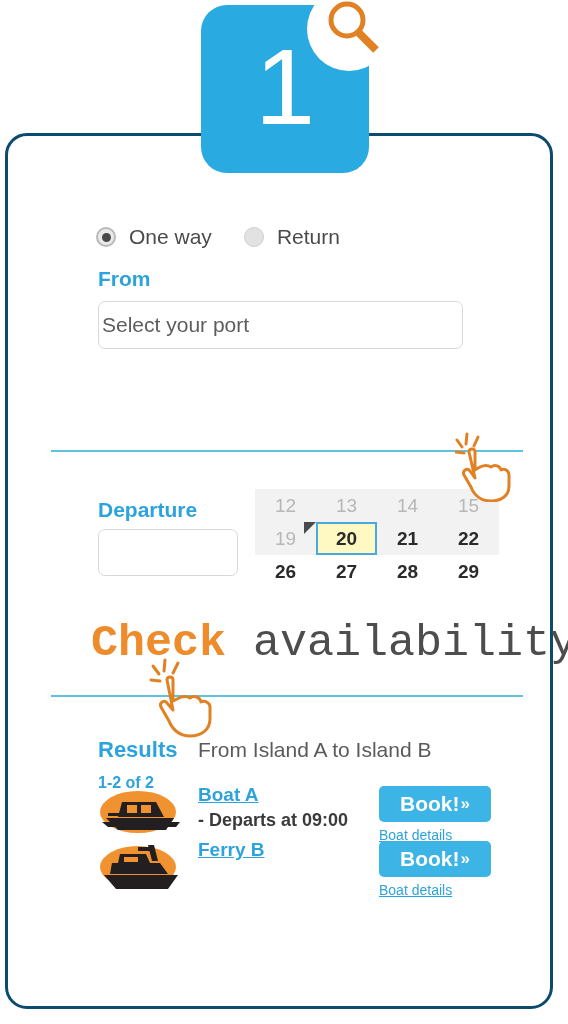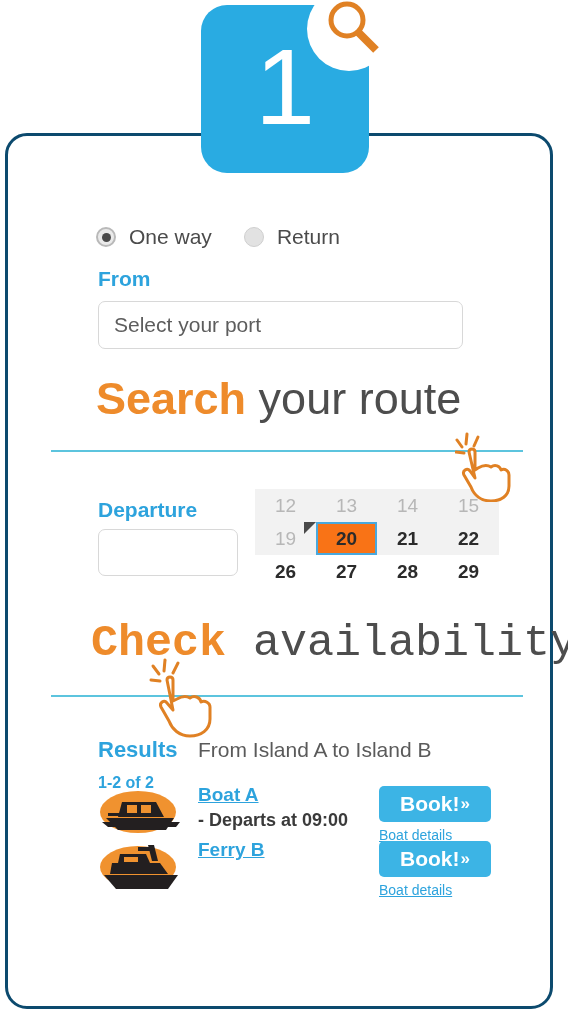--- a/index.html
+++ b/index.html
@@ -141,21 +141,21 @@
     border-radius: 7px;
     background: #ffffff;
     display: flex;
     align-items: center;
   }
   #from-input {
     left: 90px;
     top: 165px;
     width: 365px;
     height: 48px;
-    padding-left: 15px;
+    padding-left: 3px;
   }
   #from-input .placeholder {
     font-size: 21px;
     color: #5d5d5d;
   }
   #departure-input {
     left: 90px;
     top: 393px;
     width: 140px;
     height: 47px;
@@ -220,21 +220,21 @@
     font-size: 19px;
     font-weight: bold;
     color: #2b2b2b;
     position: relative;
   }
   .cal-cell.muted {
     color: #b7b7b7;
     font-weight: normal;
   }
   .cal-cell.selected {
-    background: #f97316;
+    background: #fef9c3;
     border: 2px solid #49a8dd;
     box-sizing: border-box;
     color: #2b2b2b;
   }
   .cal-cell.selected .corner-tri {
     position: absolute;
     left: -14px;
     top: -2px;
     width: 0; height: 0;
     border-left: 12px solid #4a4a4a;
@@ -376,23 +376,20 @@
         <line x1="2" y1="10" x2="7" y2="17"></line>
         <line x1="23" y1="7" x2="19" y2="16"></line>
         <line x1="1" y1="22" x2="9" y2="23"></line>
       </g>
       <path d="M14 22 C14 18 20 18 20 22 L20 40 L23 38 C28 35 33 35 36 37
                C40 34 45 36 46 40 C50 38 54 41 54 45 L54 56
                C54 66 46 71 36 71 C26 71 19 65 16 57
                L9 45 C7 41 12 37 15 41 L20 48 Z" fill="#ffffff" stroke="#e08124" stroke-width="3" stroke-linejoin="round"></path>
     </svg>
 
-    <div class="headline" id="headline-1">
-      <span class="hl-strong">Search</span><span class="hl-rest"> your route</span>
-    </div>
 
     <div class="divider" id="divider-1"></div>
 
     <div class="field-label" id="departure-label">Departure</div>
     <div class="text-input" id="departure-input"></div>
 
     <svg class="hand" id="hand-departure" viewBox="0 0 70 82">
       <g stroke="#e08124" stroke-width="3" fill="none" stroke-linecap="round">
         <line x1="16" y1="3" x2="15" y2="14"></line>
         <line x1="4" y1="9" x2="10" y2="17"></line>

